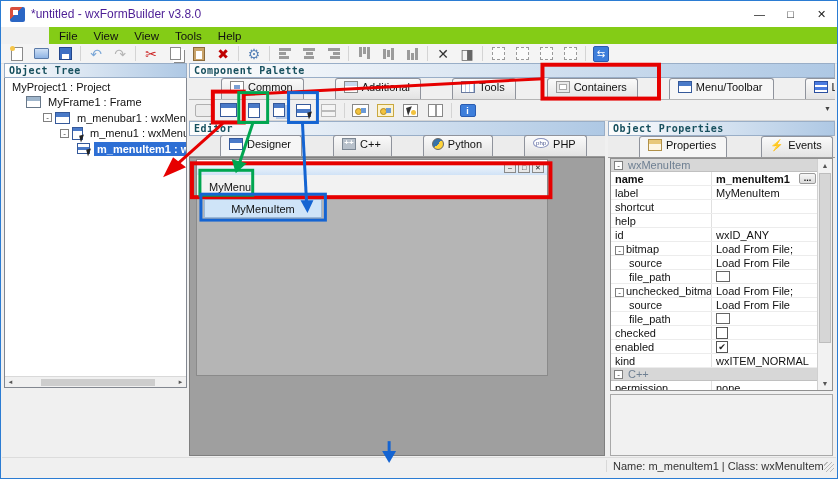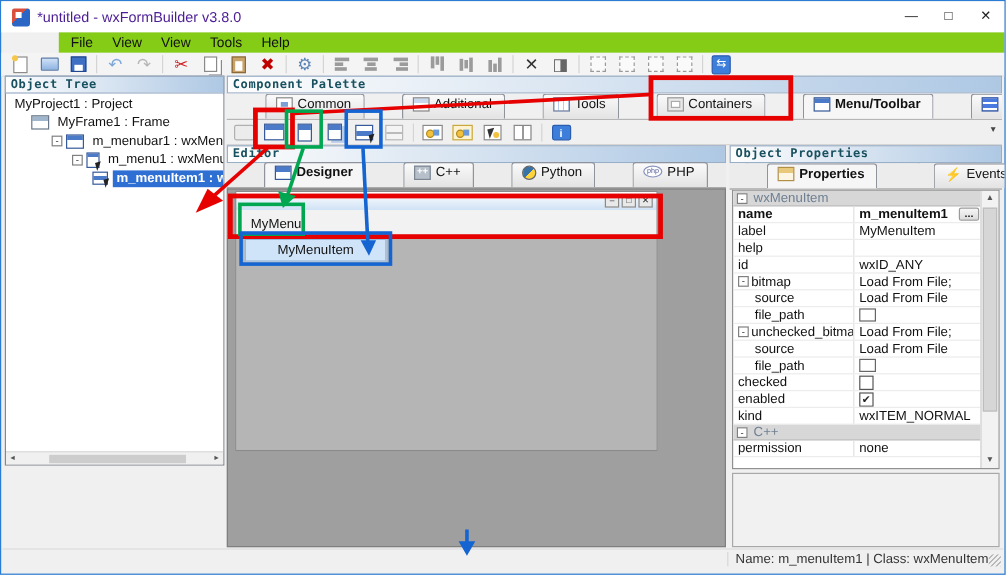--- a/index.html
+++ b/index.html
@@ -68,21 +68,21 @@
   .harrow{width:11px; text-align:center; font-size:6px; color:#555;}
   .hthumb{position:absolute; left:36px; width:114px; top:2px; height:7px; background:#cdcdcd;}
   
   .cphead{left:188px; top:62px; width:646px;}
   .ptabs{position:absolute; left:188px; top:77px; width:646px; height:22px; background:#f0f0f0;
     border-bottom:1px solid #b5b5b5; display:flex; align-items:flex-end; padding-left:4px; gap:3px; overflow:hidden;}
   .ptab,.etab,.otab{display:inline-flex; align-items:flex-start; gap:4px; padding:2px 10px 3px 8px; height:21px;
     border:1px solid #8f939c; border-bottom:none; border-radius:3px 3px 0 0;
     background:linear-gradient(#fafafa,#e3e3e3); white-space:nowrap;margin-left:28px;}
   .ptab.sel,.etab.sel,.otab.sel{background:#f6f6f6;}
-  .tlabel.bold{font-weight:bold;}
+  .tlabel.bold{font-weight:normal;}
   .pticon,[class*="ptab-"],[class*="etab-"],[class*="otab-"]{width:14px; height:12px; flex:none; position:relative; display:inline-block;}
   .ptab-common{border:1px solid #888; background:#fff;}
   .ptab-common:after{content:''; position:absolute; left:3px; top:3px; width:6px; height:4px; background:#7aa0d4;}
   .ptab-additional{border:1px solid #888; background:linear-gradient(#c8d8ee 0 4px,#fff 4px);}
   .ptab-data{border:1px solid #6a7ba0; background:repeating-linear-gradient(90deg,#fff 0 3px,#b9cce8 3px 4px);}
   .ptab-containers{border:1px solid #9a9a9a; background:#e8e8e8;}
   .ptab-containers:after{content:''; position:absolute; inset:2px; border:1px solid #aaa; background:#fff;}
   .ptab-menutoolbar{border:1px solid #35599a; background:linear-gradient(#4a7ac8 0 4px,#fff 4px);}
   .ptab-layout{border:1px solid #2a4fa0; background:repeating-linear-gradient(180deg,#4a7ae0 0 3px,#fff 3px 5px);}
   .ptab-forms{border:1px solid #888; background:#fff;}
@@ -129,29 +129,29 @@
   .dfbtn{width:12px; height:11px; background:#e9e9e9; border:1px solid #8a8a8a; font-size:7px; line-height:9px; text-align:center; color:#222;}
   .dfmenurow{height:24px; background:#f2f2f2; border-bottom:1px solid #d8d8d8; display:flex; align-items:center;}
   .dfmenulabel{margin-left:6px; padding:2px 6px; font-size:11px; color:#111;}
   .dfclient{height:176px; background:#b5b5b5; position:relative;}
   .dfpopup{position:absolute; left:7px; top:0; width:118px; height:19px; background:#cfe4f8; border:1px solid #9ab8d8;
     display:flex; align-items:center; justify-content:center; font-size:11px; color:#111;}
   
   .oppanel{position:absolute; left:607px; top:120px; width:227px; height:336px;}
   .oppanel .phead{left:0; top:0; width:227px;}
   .otabs{position:absolute; left:0; top:15px; width:227px; height:22px; background:#ececec;
-    border-bottom:1px solid #9a9a9a; display:flex; align-items:flex-end; padding-left:3px; gap:19px;}
+    border-bottom:1px solid #9a9a9a; display:flex; align-items:flex-end; padding-left:3px; gap:6px;}
   .otab-props{border:1px solid #b09048; background:linear-gradient(#e8c87a 0 4px,#fdf6e4 4px);}
   .otab-events{border:none !important; background:none !important; font-size:11px; text-align:center; color:#e8a800;}
   .pgrid{position:absolute; left:2px; top:37px; width:223px; height:233px; border:1px solid #909090; background:#fff; overflow:hidden;}
   .pgbody{position:absolute; left:0; top:0; right:15px; bottom:0; overflow:hidden;}
   .pgrow{display:flex; height:14px; border-bottom:1px solid #ececec; align-items:stretch;}
   .pgcat{height:13px; background:#d7d7d7; border-bottom:1px solid #c0c0c0; align-items:center; padding-left:3px;}
   .pgcatlab{color:#6e7f92; margin-left:2px;}
-  .pgn{width:100px; flex:none; display:flex; align-items:center; padding-left:4px; overflow:hidden; white-space:nowrap;}
+  .pgn{width:100px; flex:none; display:flex; align-items:flex-end; padding-left:4px; overflow:hidden; white-space:nowrap;}
   .pgn .exp{margin-right:2px;}
   .pgv{flex:1; border-left:1px solid #e0e0e0; display:flex; align-items:center; padding-left:4px; overflow:hidden; white-space:nowrap; position:relative;}
   .bold{font-weight:bold;}
   .cbx{width:12px; height:12px; border:1px solid #555; background:#fff; font-size:9px; line-height:11px; text-align:center; color:#222;}
   .picker{width:14px; height:11px; border:1px solid #666; background:#fff;}
   .dots{position:absolute; right:1px; top:1px; bottom:1px; width:17px; background:linear-gradient(#f6f6f6,#dcdcdc);
     border:1px solid #9a9a9a; border-radius:2px; font-size:9px; line-height:9px; text-align:center; font-weight:bold;}
   .pgsb{position:absolute; right:0; top:0; bottom:0; width:15px; background:#f2f2f2; border-left:1px solid #d0d0d0;}
   .sbarrow{position:absolute; left:0; right:0; height:13px; font-size:7px; color:#555; text-align:center; line-height:13px;}
   .sbarrow.up{top:0;} .sbarrow.dn{bottom:0;}
@@ -475,20 +475,26 @@
           <div class="pgrow">
             <div class="pgn">
               <span>label</span>
             </div>
             <div class="pgv">
               <span class="pgvt">MyMenuItem</span>
             </div>
           </div>
           <div class="pgrow">
             <div class="pgn">
+              <span>shortcut</span>
+            </div>
+            <div class="pgv"></div>
+          </div>
+          <div class="pgrow">
+            <div class="pgn">
               <span>help</span>
             </div>
             <div class="pgv"></div>
           </div>
           <div class="pgrow">
             <div class="pgn">
               <span>id</span>
             </div>
             <div class="pgv">
               <span class="pgvt">wxID_ANY</span>

